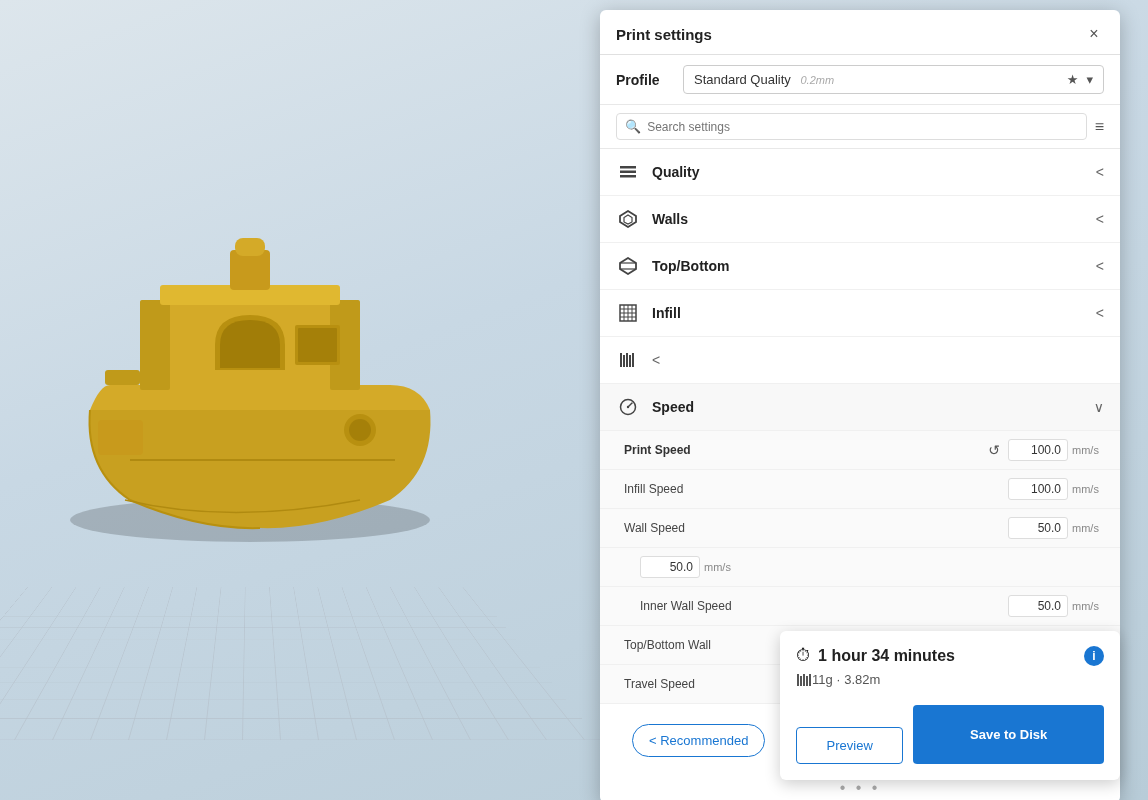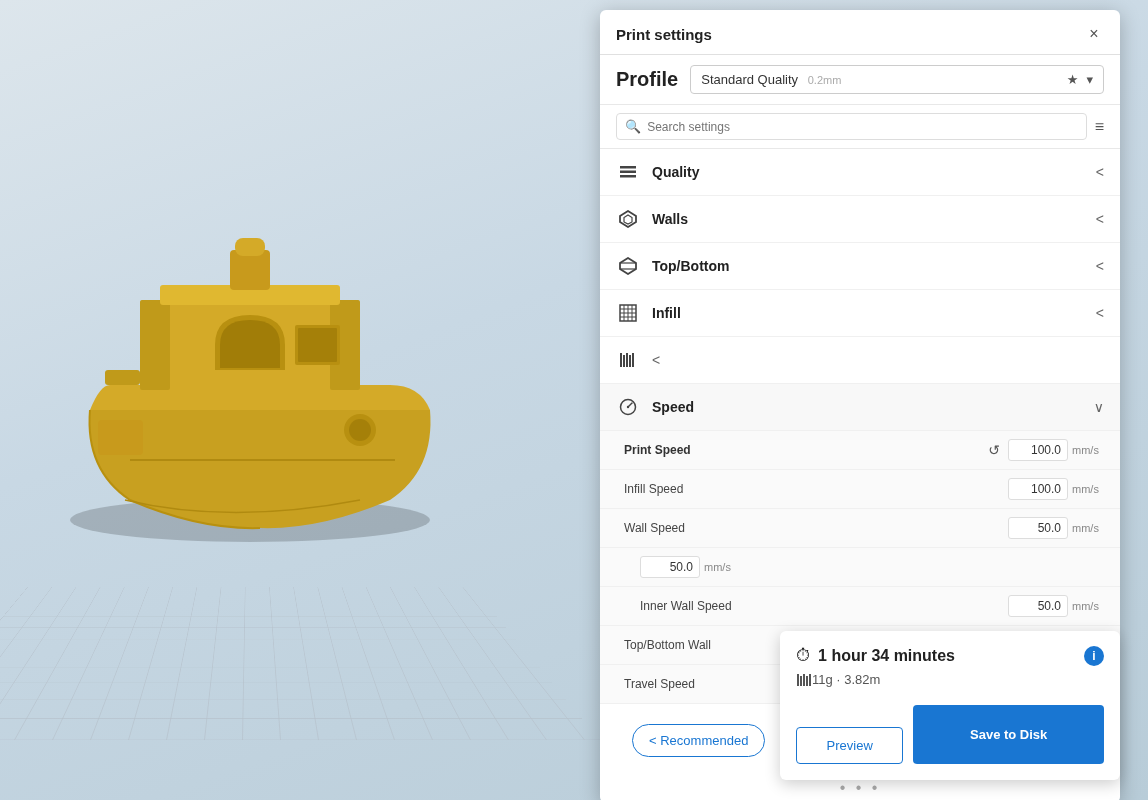--- a/index.html
+++ b/index.html
@@ -88,21 +88,21 @@
     
     .profile-row {
       display: flex;
       align-items: center;
       padding: 10px 16px;
       border-bottom: 1px solid #e8e8e8;
       gap: 12px;
     }
 
     .profile-label {
-      font-size: 20px;
+      font-size: 14px;
       font-weight: 600;
       color: #222;
       min-width: 55px;
     }
 
     .profile-select {
       flex: 1;
       display: flex;
       align-items: center;
       justify-content: space-between;
@@ -115,20 +115,21 @@
 
     .profile-select-text {
       font-size: 13px;
       color: #333;
     }
 
     .profile-select-sub {
       font-size: 11px;
       color: #aaa;
       margin-left: 6px;
+      font-style: italic;
     }
 
     .profile-select-icons {
       display: flex;
       align-items: center;
       gap: 8px;
       color: #555;
     }
 
     

